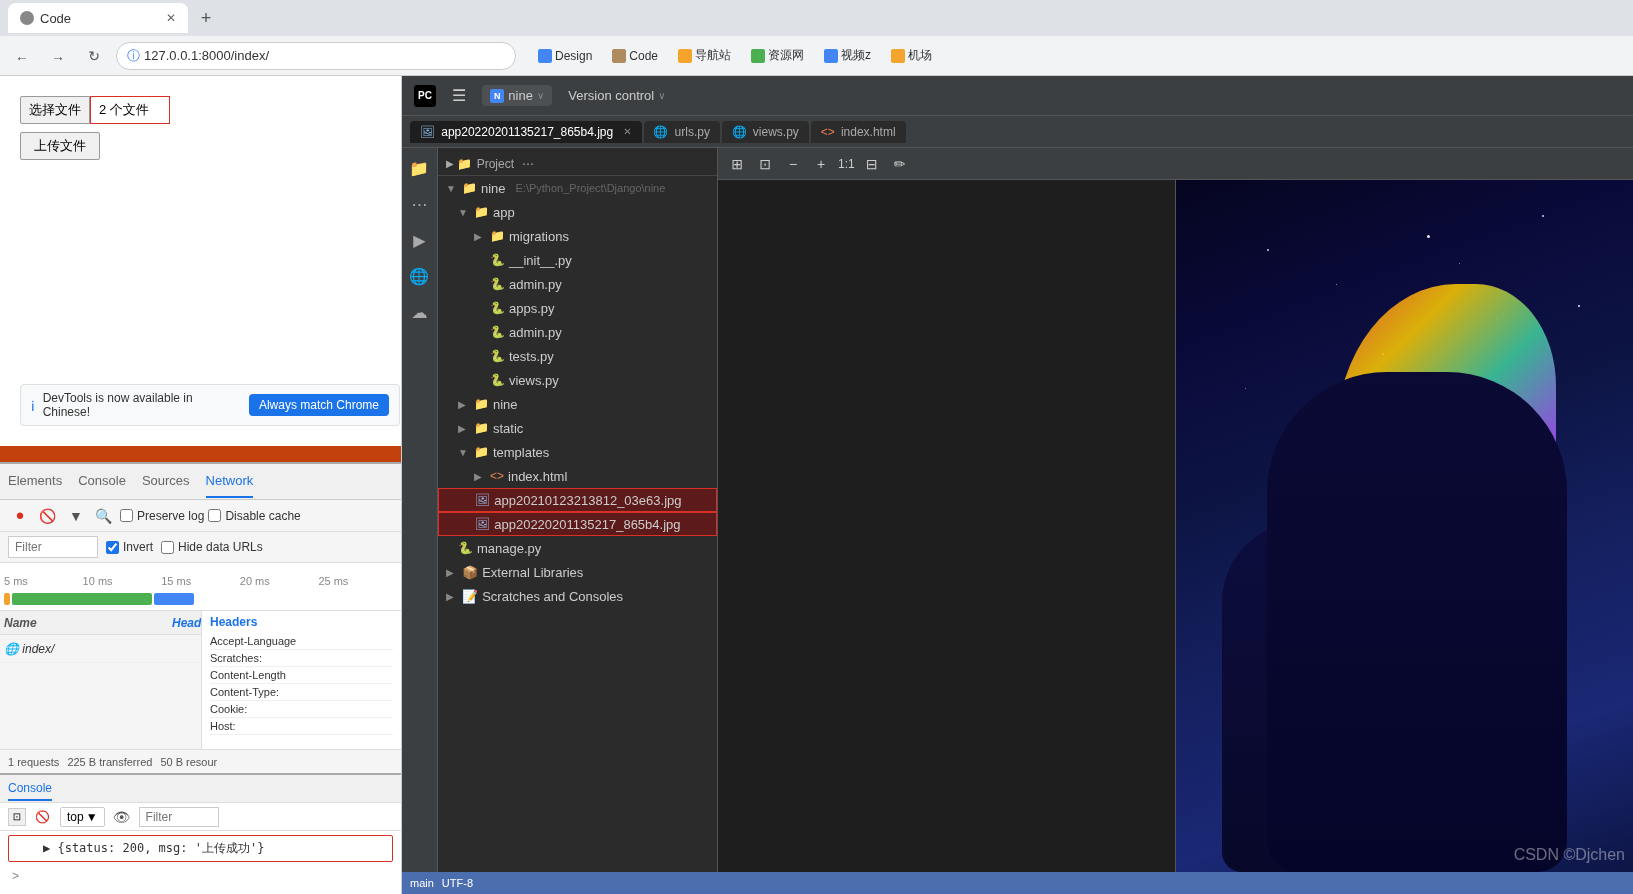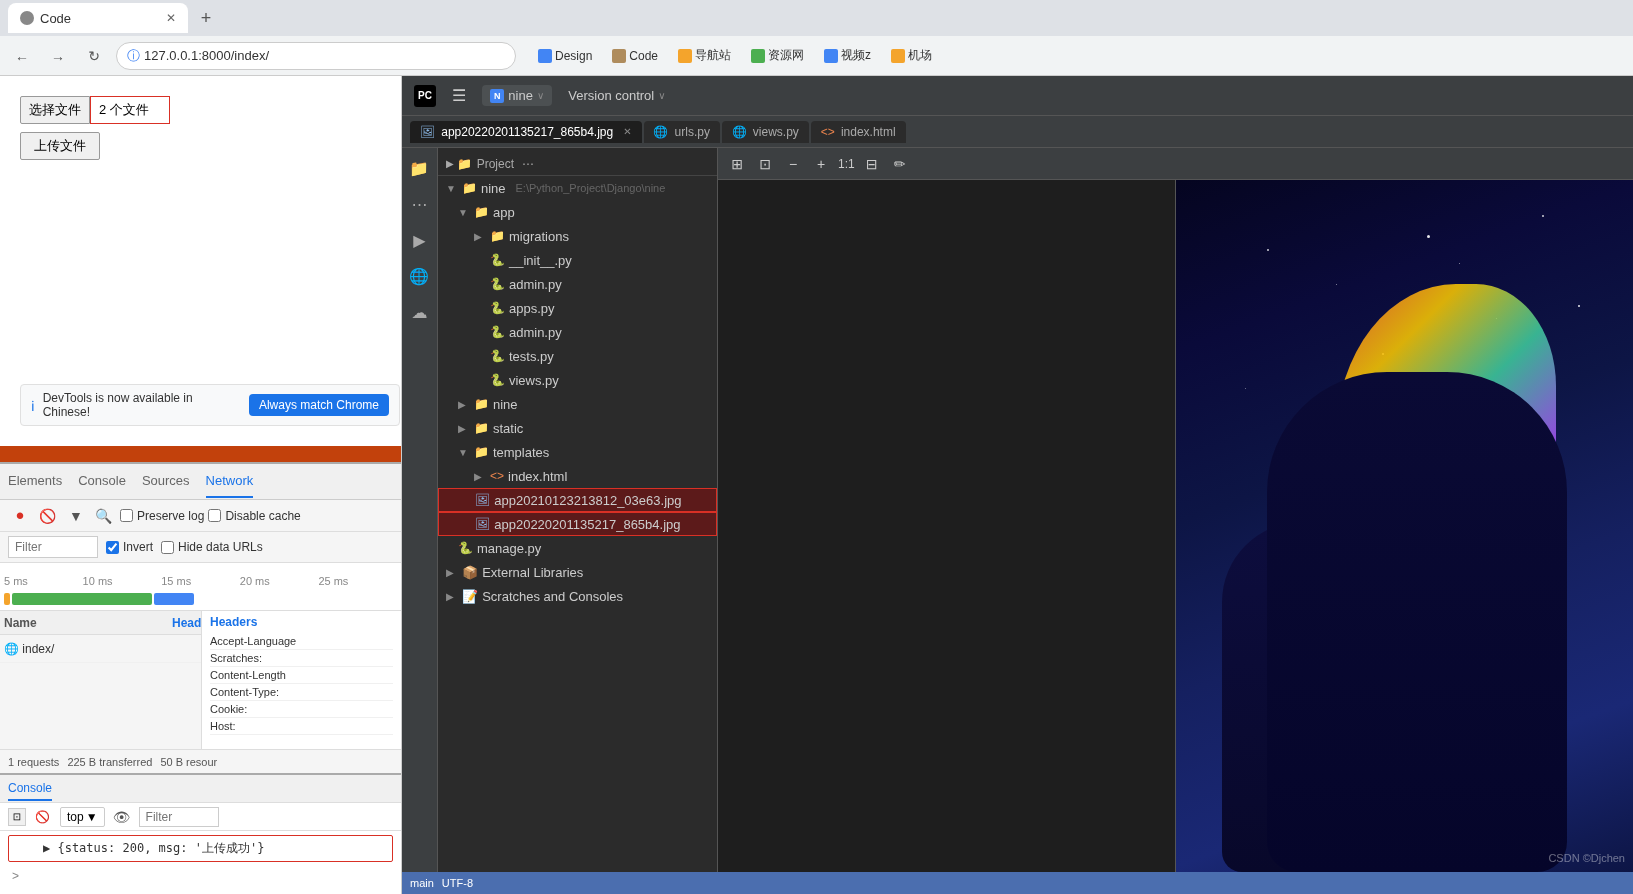--- a/index.html
+++ b/index.html
@@ -210,21 +210,21 @@
           <span style="flex:1;">25 ms</span>
         </div>
         <div style="height:24px;display:flex;align-items:center;padding:0 4px;gap:2px;">
           <div style="width:6px;height:12px;background:#f4a42c;border-radius:2px;"></div>
           <div style="width:140px;height:12px;background:#4caf50;border-radius:2px;"></div>
           <div style="width:40px;height:12px;background:#4285f4;border-radius:2px;"></div>
         </div>
       </div>
 
       <div style="flex:1;display:flex;overflow:hidden;">
-        <div style="flex:1;display:flex;flex-direction:column;overflow:hidden;">
+        <div style="flex:1;display:flex;flex-direction:column;overflow:hidden;font-style:italic;">
           <div class="network-header">
             <span class="col-name">Name</span>
             <span class="col-headers">Headers</span>
           </div>
           <div class="network-row">
             <span class="col-name">
               <span style="color:#f4a42c;">🌐</span>
               index/
             </span>
           </div>
@@ -460,21 +460,21 @@
                 <div class="star" style="width:2px;height:2px;top:18%;left:88%;opacity:0.9;"></div>
                 <div class="star" style="width:1px;height:1px;top:35%;left:75%;opacity:0.5;"></div>
               </div>
 
               <div style="position:absolute;bottom:0;left:10%;width:180px;height:350px;background:linear-gradient(180deg, #0d0d3e 0%, #08082a 100%);border-radius:80px 80px 20px 20px;"></div>
 
               <div style="position:absolute;top:15%;left:35%;width:220px;height:280px;background:linear-gradient(135deg, #ff6030 0%, #ffcc00 25%, #40d0a0 50%, #a855f7 75%, #ff6090 100%);border-radius:60% 40% 30% 50%;opacity:0.85;"></div>
 
               <div style="position:absolute;bottom:0;left:20%;width:300px;height:500px;background:linear-gradient(180deg, #0a0a35 0%, #05052a 100%);border-radius:120px 120px 30px 30px;"></div>
 
-              <div style="position:absolute;bottom:8px;right:8px;font-size:11px;color:rgba(255,255,255,0.4);">CSDN ©Djchen</div>
+              <div style="position:absolute;bottom:8px;right:8px;font-size:16px;color:rgba(255,255,255,0.4);">CSDN ©Djchen</div>
             </div>
           </div>
         </div>
       </div>
     </div>
 
     <div class="ide-status-bar">
       <span class="status-item">main</span>
       <span class="status-item">UTF-8</span>
     </div>

